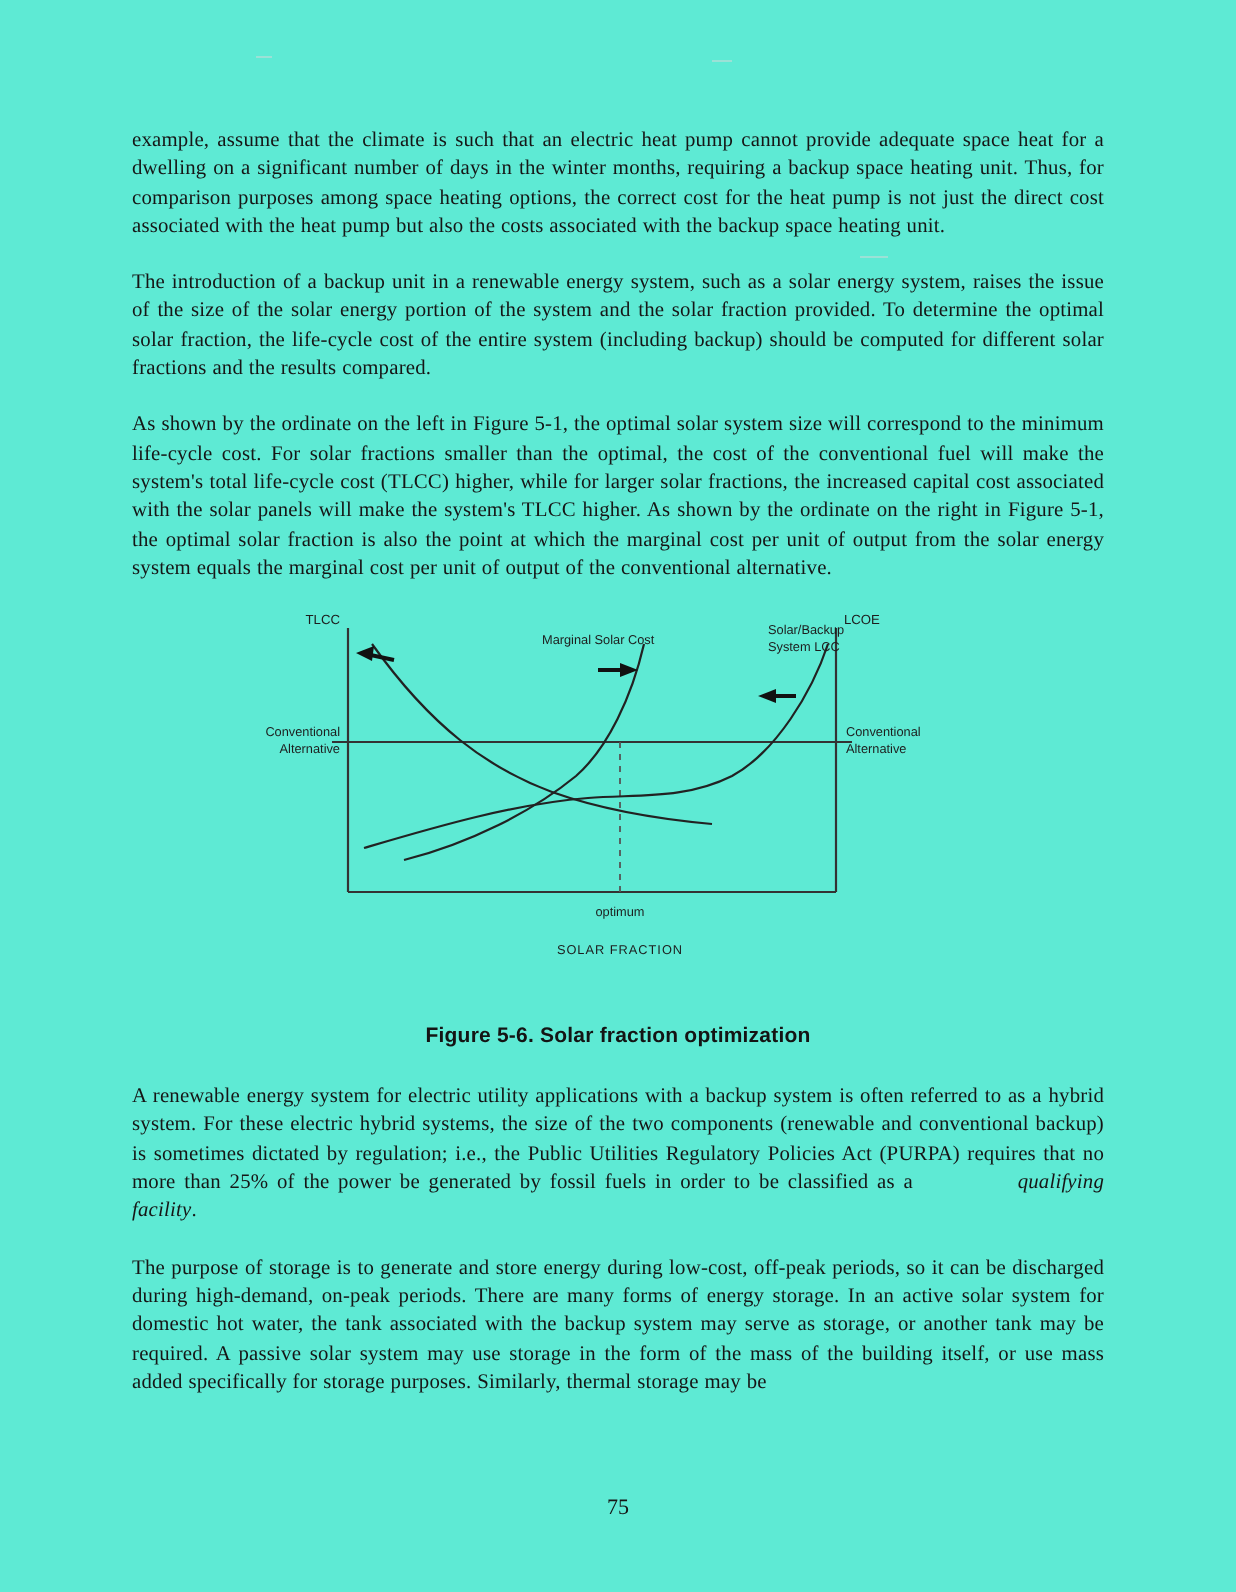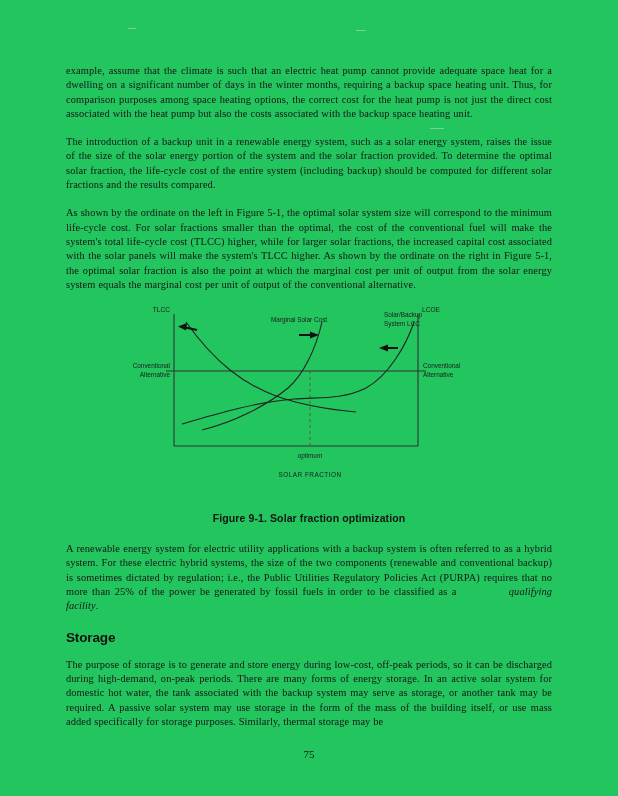--- a/index.html
+++ b/index.html
@@ -14,21 +14,21 @@
     color: #1a1a1a;
     position: relative;
     overflow: hidden;
   }
 
   .page {
     position: absolute;
     top: 0; left: 0;
     width: 618px;
     height: 796px;
-    background: #22c55e;
+    background: #5eead4;
   }
 
   .content {
     position: absolute;
     left: 66px;
     top: 64px;
     width: 486px;
   }
 
   p.body-par {
@@ -154,24 +154,23 @@
 
         <text x="357" y="62" font-family="Liberation Sans, DejaVu Sans, sans-serif" font-size="6.4" fill="#1d1d1d">Conventional</text>
         <text x="357" y="70.5" font-family="Liberation Sans, DejaVu Sans, sans-serif" font-size="6.4" fill="#1d1d1d">Alternative</text>
 
         <text x="244" y="152" text-anchor="middle" font-family="Liberation Sans, DejaVu Sans, sans-serif" font-size="6.4" fill="#1d1d1d">optimum</text>
 
         <text x="244" y="171" text-anchor="middle" font-family="Liberation Sans, DejaVu Sans, sans-serif" font-size="6.4" fill="#1d1d1d" letter-spacing="0.5">SOLAR FRACTION</text>
       </svg>
     </div>
 
-    <div class="fig-caption">Figure 9-1.  Solar fraction optimization</div>
+    <div class="fig-caption">Figure 5-6.  Solar fraction optimization</div>
 
     <p class="body-par"><span>A renewable energy system for electric utility applications with a backup system is often referred to as a hybrid system.  For these electric hybrid systems, the size of the two components (renewable and conventional backup) is sometimes dictated by regulation; i.e., the Public Utilities Regulatory Policies Act (PURPA) requires that no more than 25% of the power be generated by fossil fuels in order to be classified as a </span><em class="ital">qualifying facility</em><span>.</span></p>
 
-    <div class="section-head">Storage</div>
 
     <p class="body-par">The purpose of storage is to generate and store energy during low-cost, off-peak periods, so it can be discharged during high-demand, on-peak periods.  There are many forms of energy storage.  In an active solar system for domestic hot water, the tank associated with the backup system may serve as storage, or another tank may be required.  A passive solar system may use storage in the form of the mass of the building itself, or use mass added specifically for storage purposes.  Similarly, thermal storage may be</p>
 
   </div>
 
   <div class="page-number">75</div>
 </div>
 
 </body></html>

